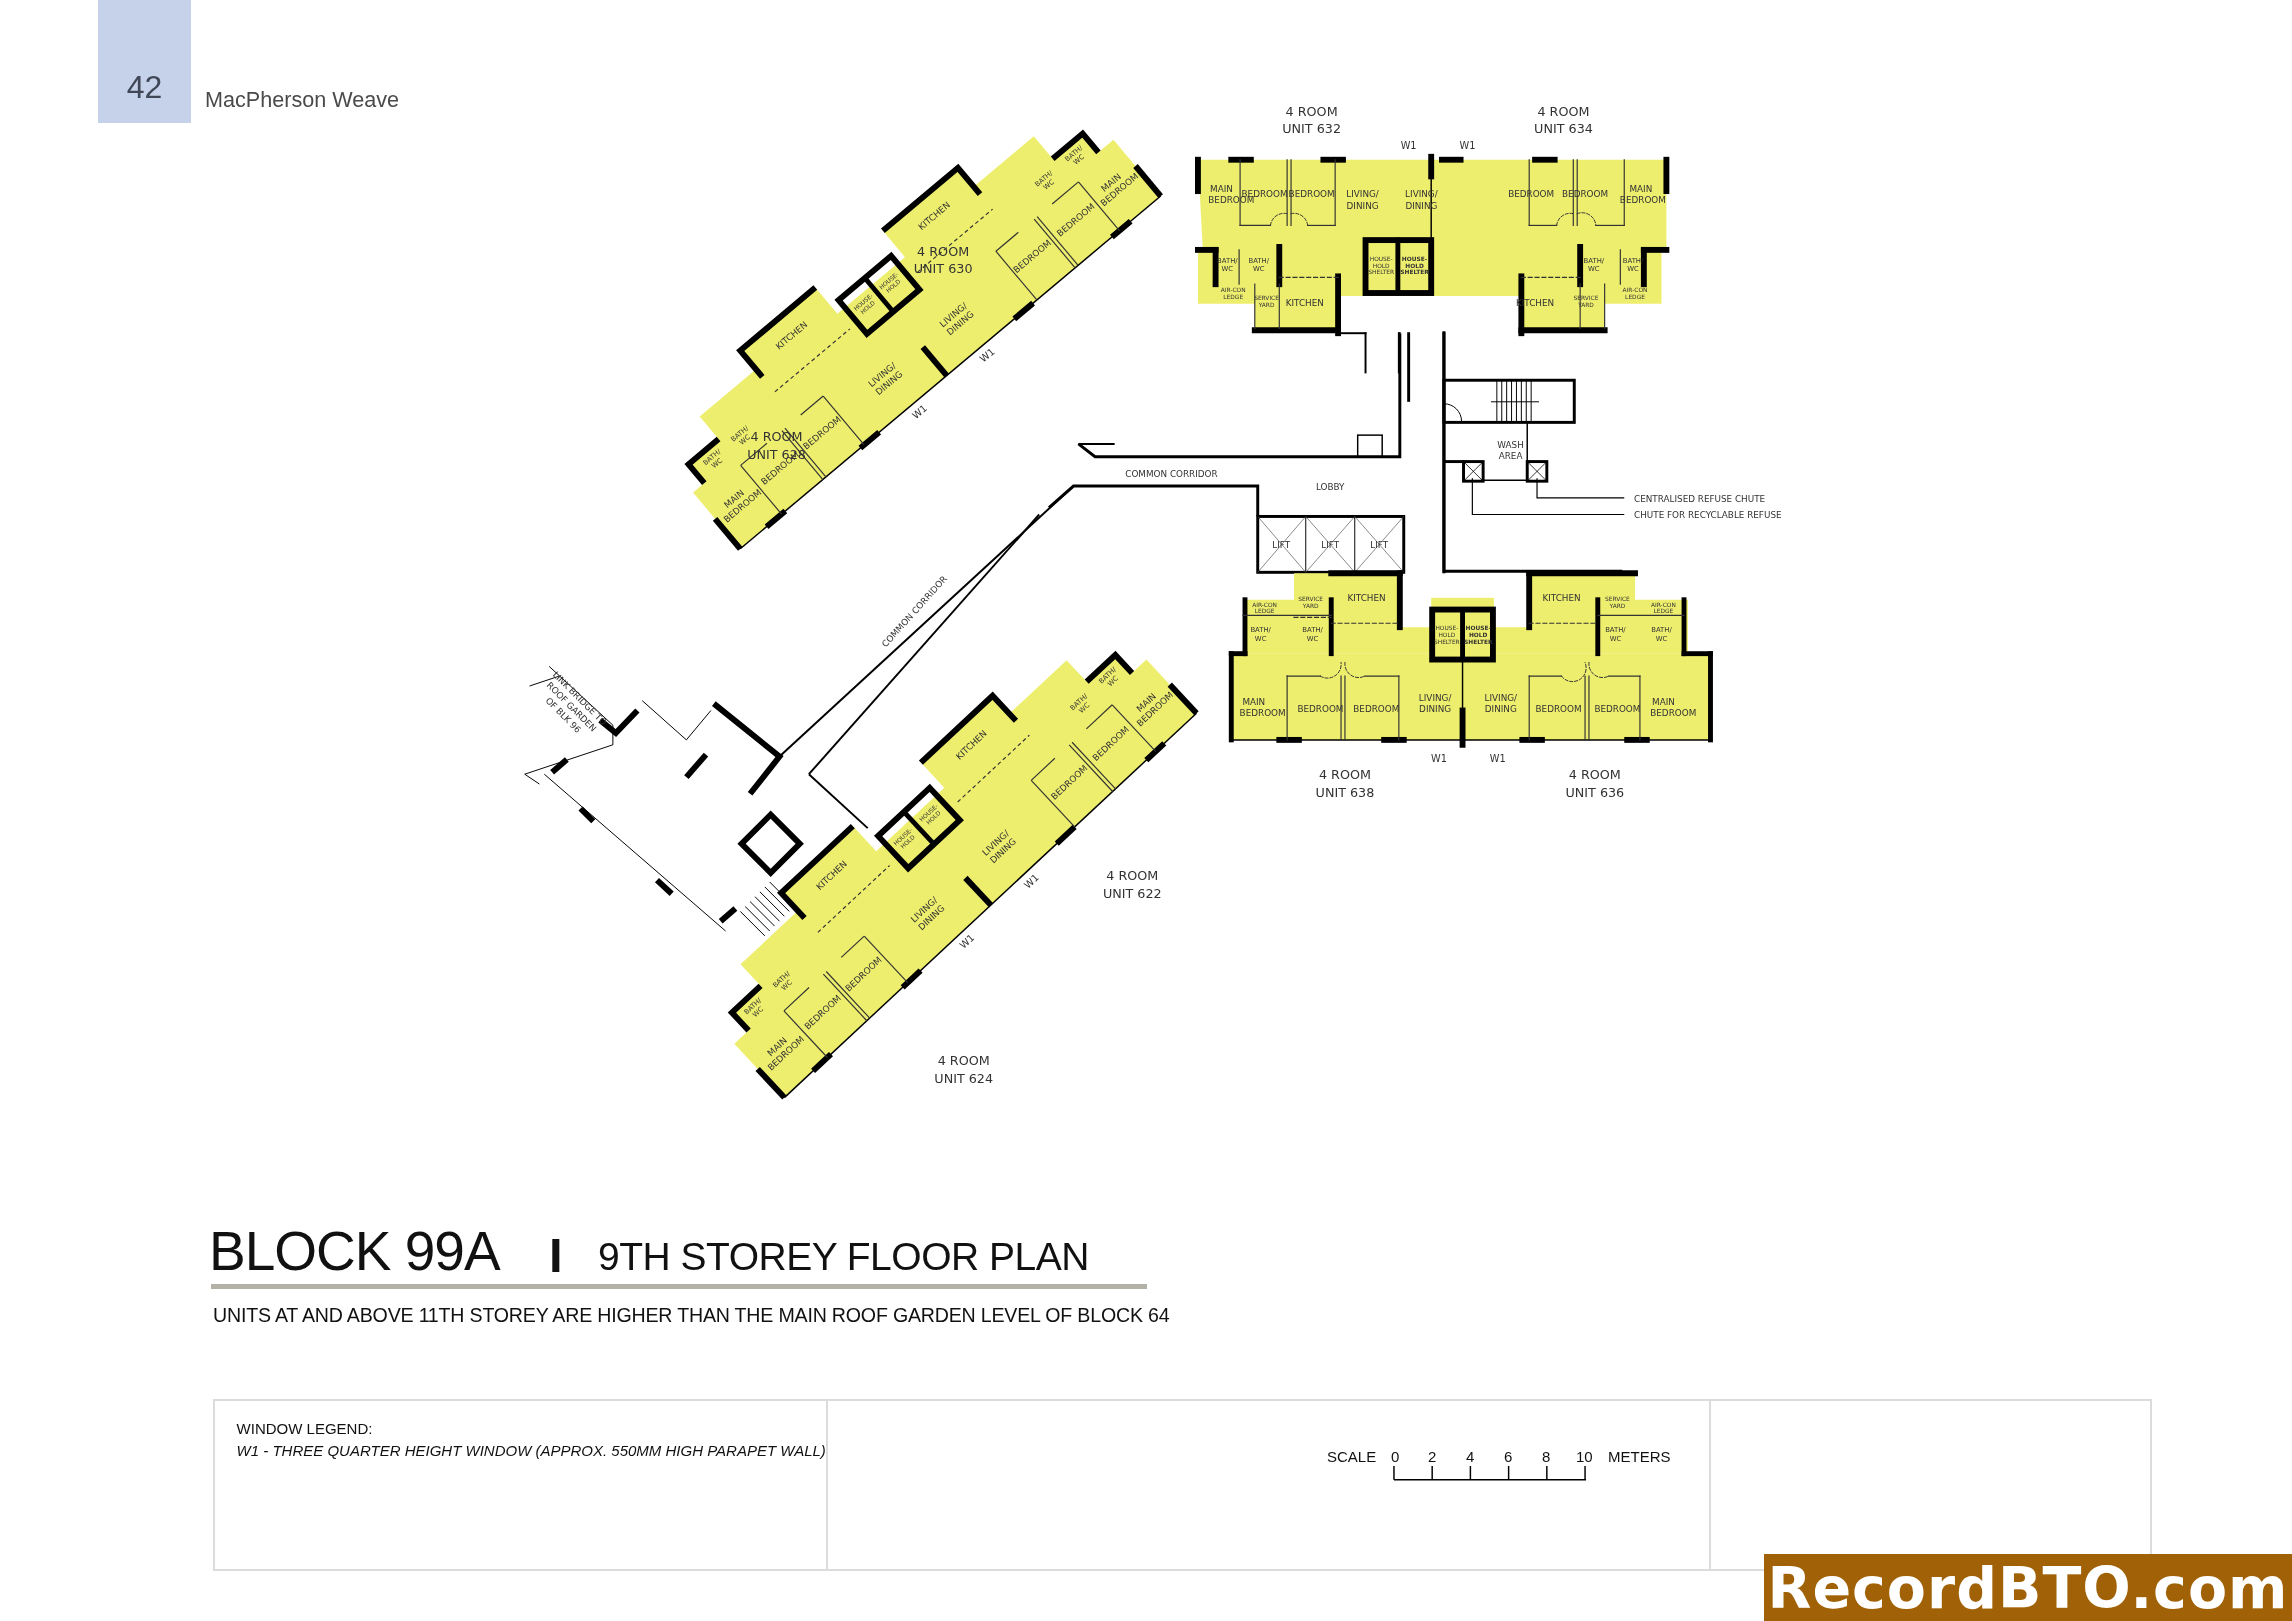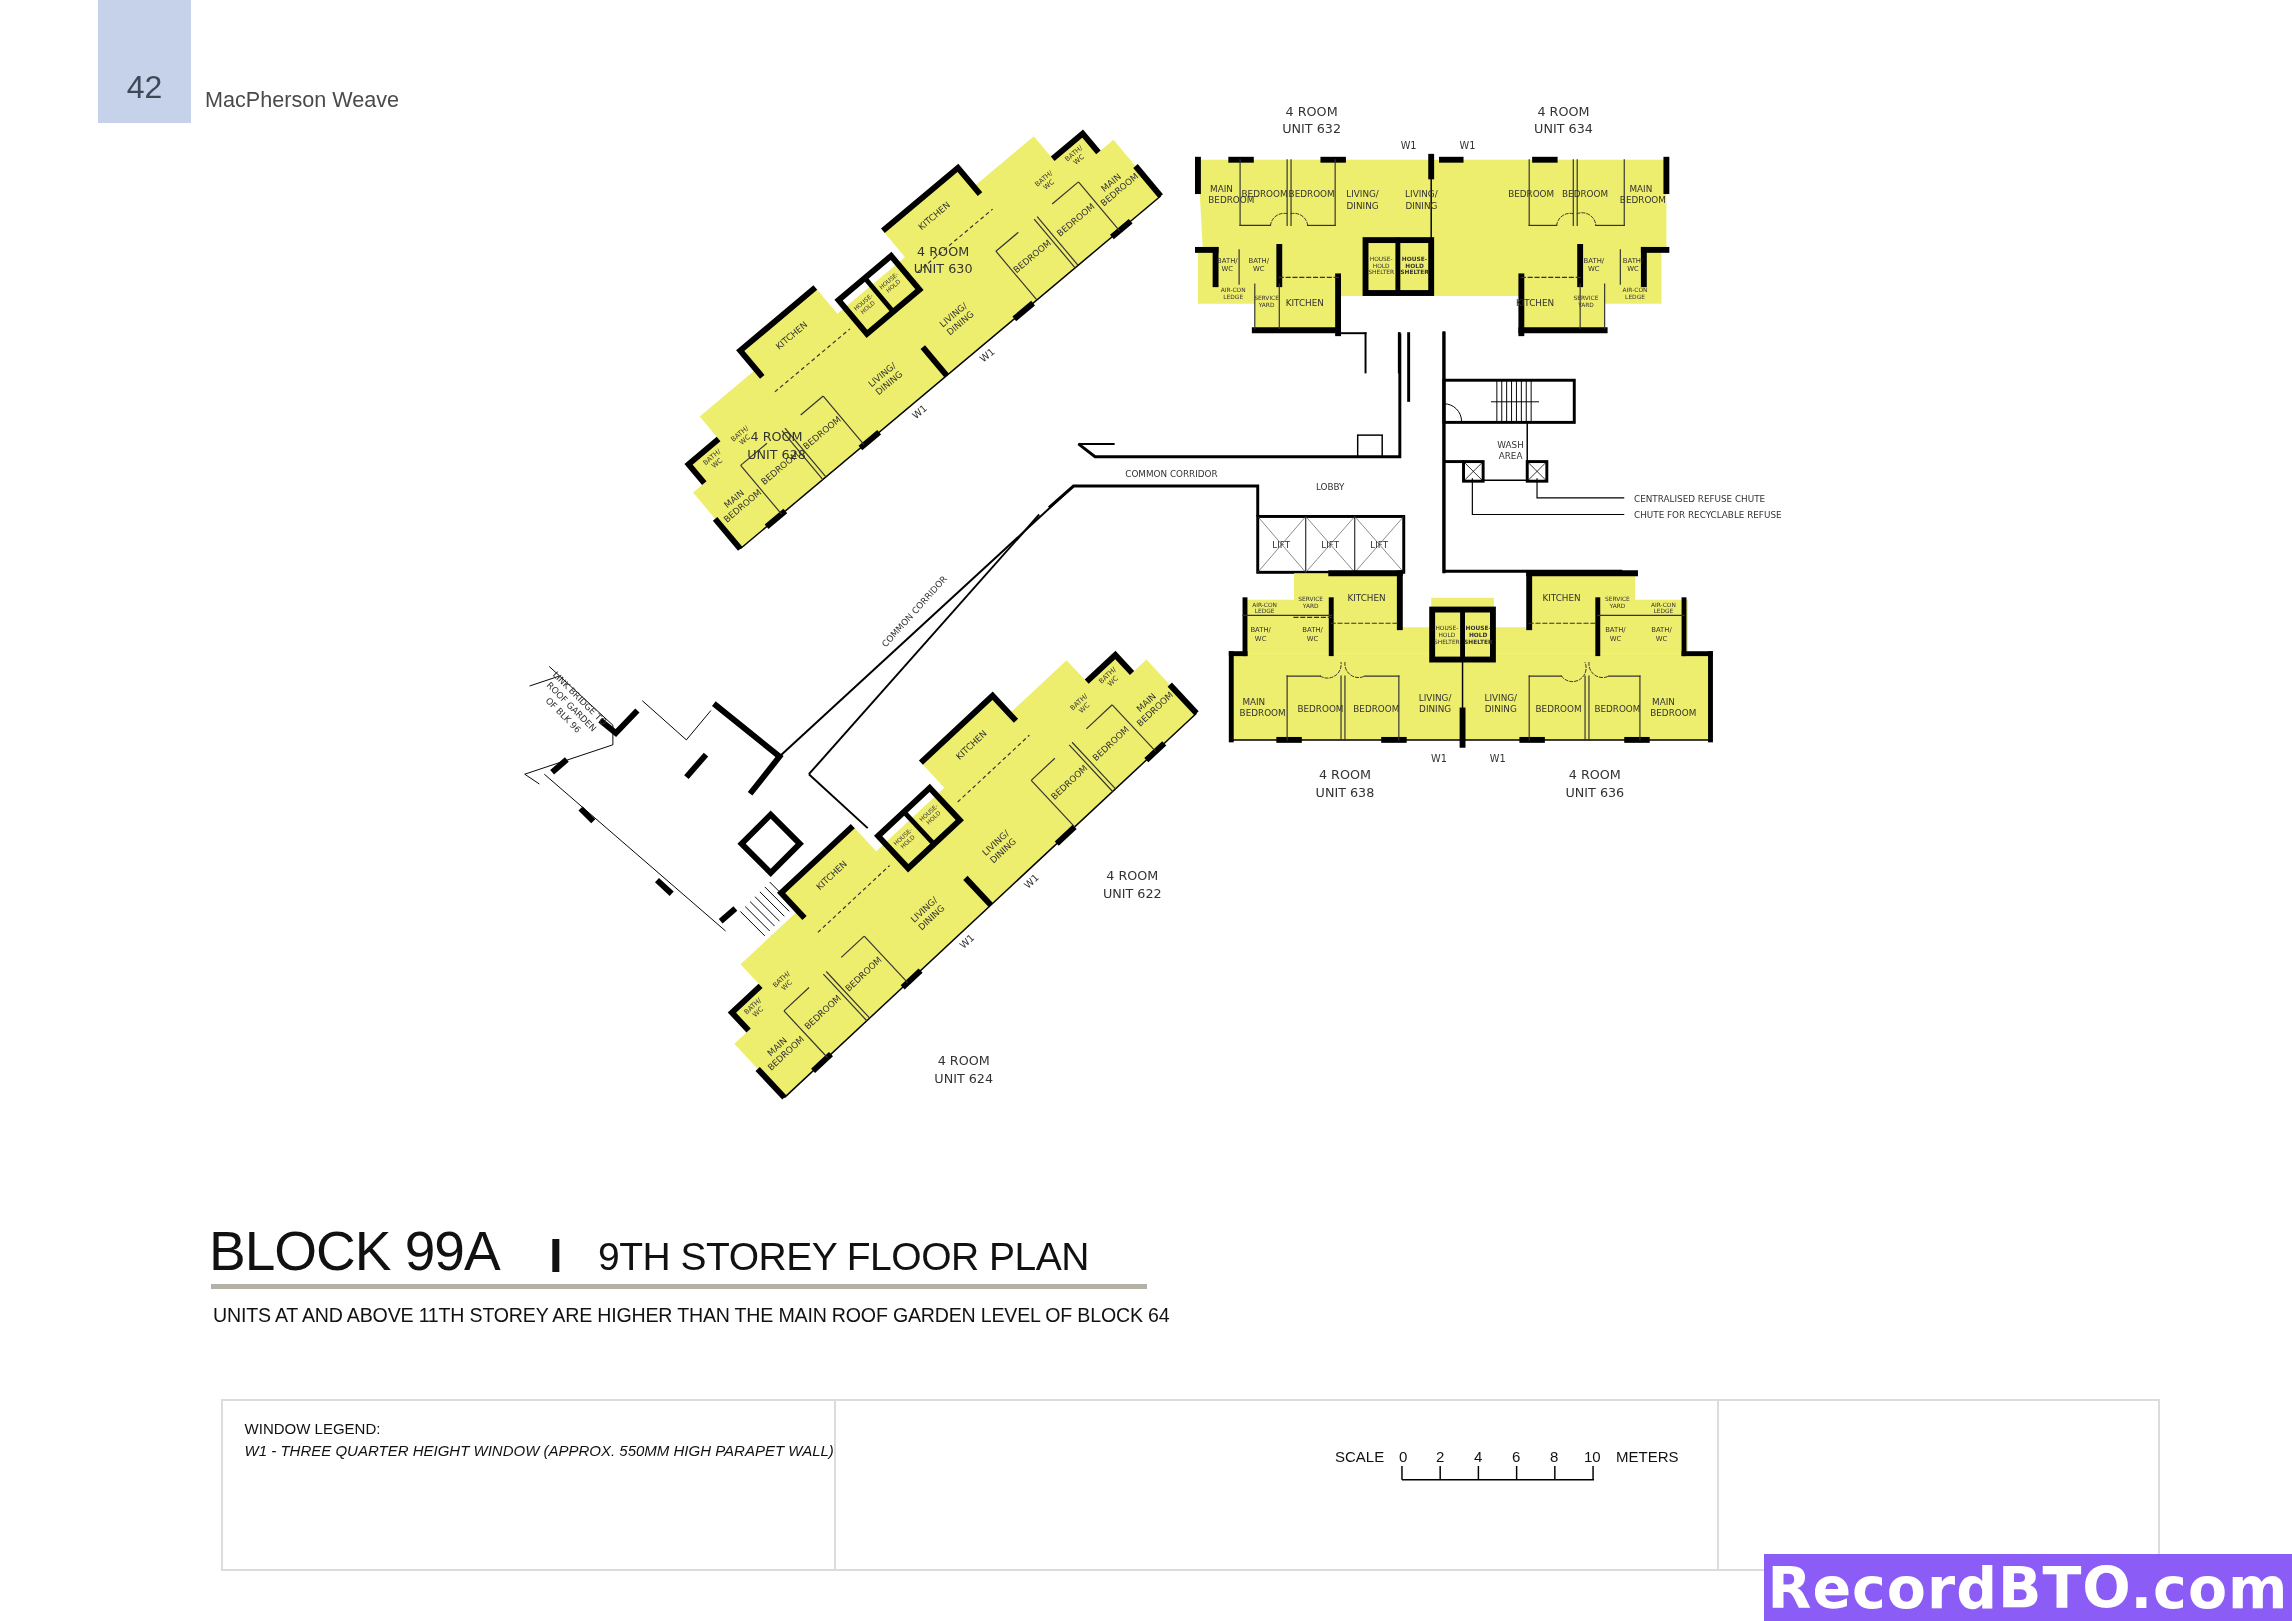--- a/index.html
+++ b/index.html
@@ -9,24 +9,24 @@
   #page-num-box { left:98px; top:0; width:93px; height:123px; background:#c6d2ea; }
   #page-num { left:98px; top:69px; width:93px; text-align:center; font-size:32px; color:#404858; }
   #doc-title { left:205px; top:87px; font-size:21.6px; color:#4a4a4a; }
   #plan { left:0; top:0; width:2293px; height:1225px; }
   #plan text { font-family:"DejaVu Sans", sans-serif; fill:#333; }
   .t-title { left:209px; top:1219px; font-size:55px; color:#111; letter-spacing:-1px; }
   .t-sep { left:549px; top:1227px; font-size:49px; font-weight:bold; color:#111; }
   .t-sub { left:598px; top:1235px; font-size:39px; color:#111; letter-spacing:-0.5px; }
   #title-underline { left:211px; top:1284px; width:936px; height:4.9px; background:#b4b2a6; }
   #note { left:213px; top:1304px; font-size:19.6px; color:#111; letter-spacing:-0.2px; }
-  #legend { left:221px; top:1399px; width:1939px; height:172px; border:2.9px solid #dcdcdc; box-sizing:border-box; }
+  #legend { left:213px; top:1399px; width:1939px; height:172px; border:2.9px solid #dcdcdc; box-sizing:border-box; }
   .lg-cell { position:absolute; top:0; height:100%; border-right:2px solid #dcdcdc; box-sizing:border-box; }
   .lg-text { position:absolute; font-size:15px; color:#111; line-height:19.6px; white-space:nowrap; }
-  #watermark { left:1764px; top:1554px; width:528px; height:68px; background:#8b5cf6; color:#fff;
+  #watermark { left:1764px; top:1554px; width:528px; height:68px; background:#a16207; color:#fff;
                font-family:"DejaVu Sans", sans-serif; font-weight:bold; font-size:57px; line-height:68px;
                text-align:center; letter-spacing:1px; }
   .scale-lbl { position:absolute; font-size:15px; color:#111; }
 </style>
 </head>
 <body>
 
 <div id="page-num-box" class="abs"></div>
 <div id="page-num" class="abs">42</div>
 <div id="doc-title" class="abs">MacPherson Weave</div>

